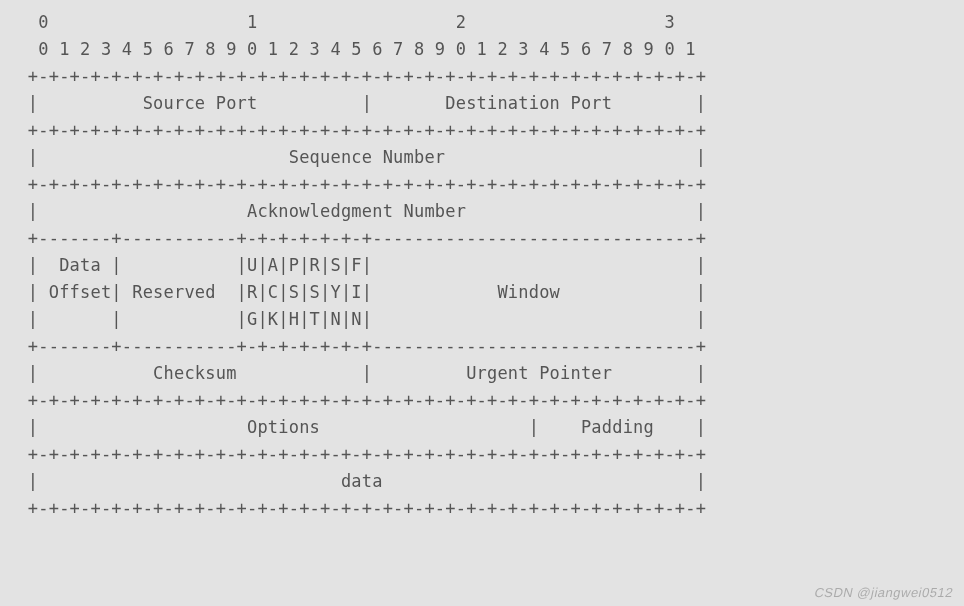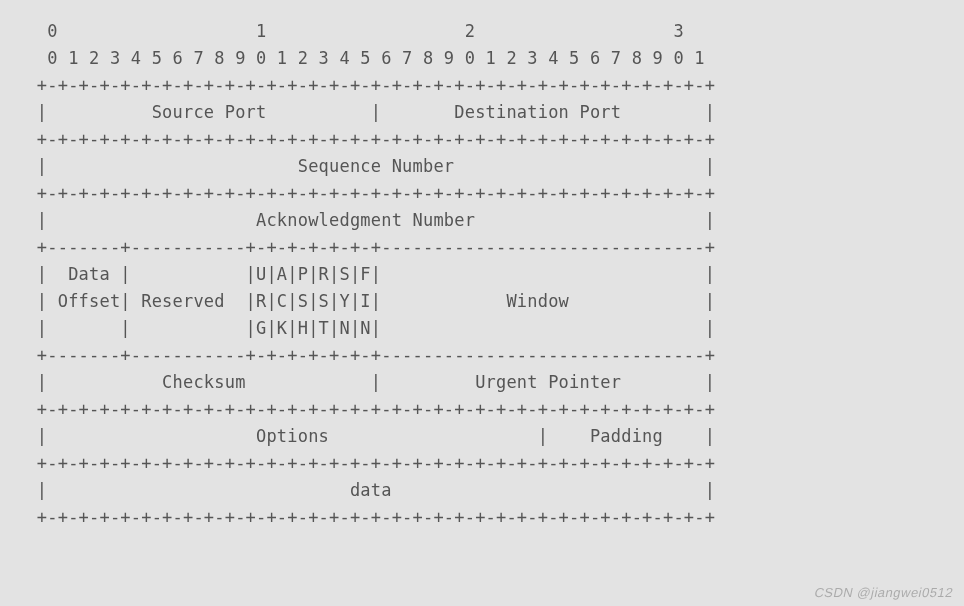--- a/index.html
+++ b/index.html
@@ -8,21 +8,21 @@
     width: 964px;
     height: 606px;
     background: #e3e3e3;
     font-family: "Courier New", "SimSun", monospace;
     font-size: 17px;
     color: #555555;
     position: relative;
     overflow: hidden;
   }
   pre.diagram {
-    margin: 16px;
+    margin: 7px;
     padding: 2px 12px 0 0;
     line-height: 27px;
     white-space: pre;
     letter-spacing: 0.2px;
   }
   .watermark {
     position: absolute;
     right: 12px;
     bottom: 6px;
     font-family: Arial, sans-serif;

